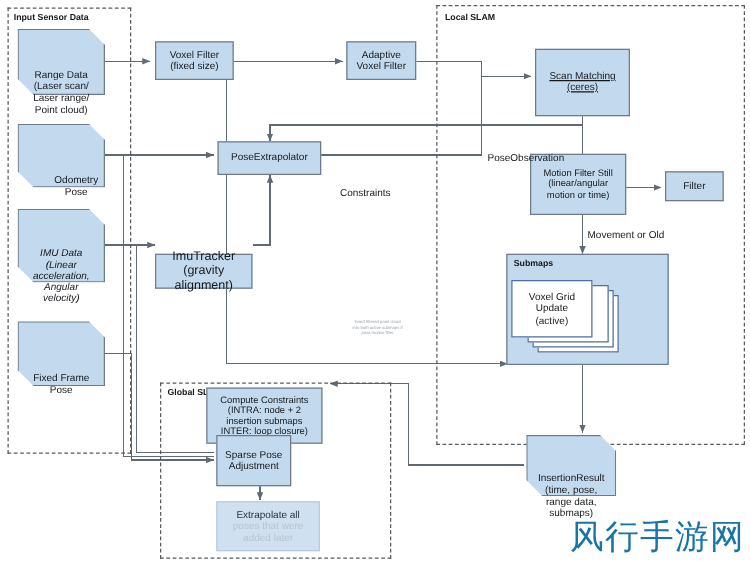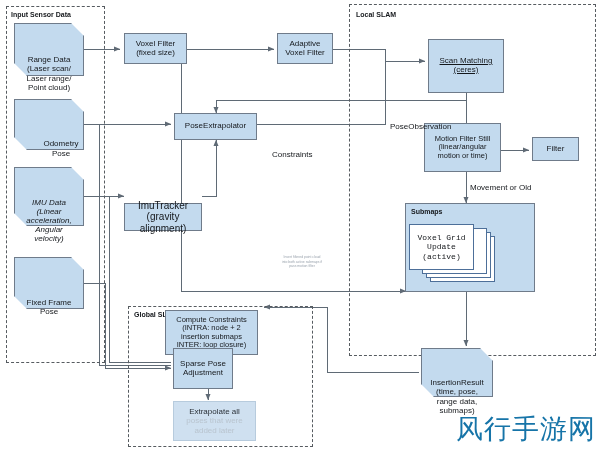--- a/index.html
+++ b/index.html
@@ -276,21 +276,21 @@
 motion or time)</div>
 
   <div class="node" style="left:532px; top:137px; width:47px; height:24px; font-size:8px;">Filter</div>
 
   <div class="container-box" style="left:405px; top:203px; width:130px; height:89px;"></div>
   <div class="container-title" style="left:411px; top:208px;">Submaps</div>
 
   <div class="stack" style="left:430px; top:236px; width:65px; height:46px; z-index:3;"></div>
   <div class="stack" style="left:426px; top:232px; width:65px; height:46px; z-index:4;"></div>
   <div class="stack" style="left:422px; top:228px; width:65px; height:46px; z-index:5;"></div>
-  <div class="stack front" style="left:409px; top:224px; width:65px; height:46px; font-size:8px;font-family:Liberation Mono, monospace;">Voxel Grid
+  <div class="stack front" style="left:409px; top:224px; width:65px; height:46px; font-size:8px;">Voxel Grid
 Update
 (active)</div>
 
   <div class="node doc" style="left:421px; top:348px; width:72px; height:49px; font-size:8px;">
     <div class="doc-shape"></div>
     <div class="doc-label">InsertionResult
 (time, pose,
 range data,
 submaps)</div>
   </div>

